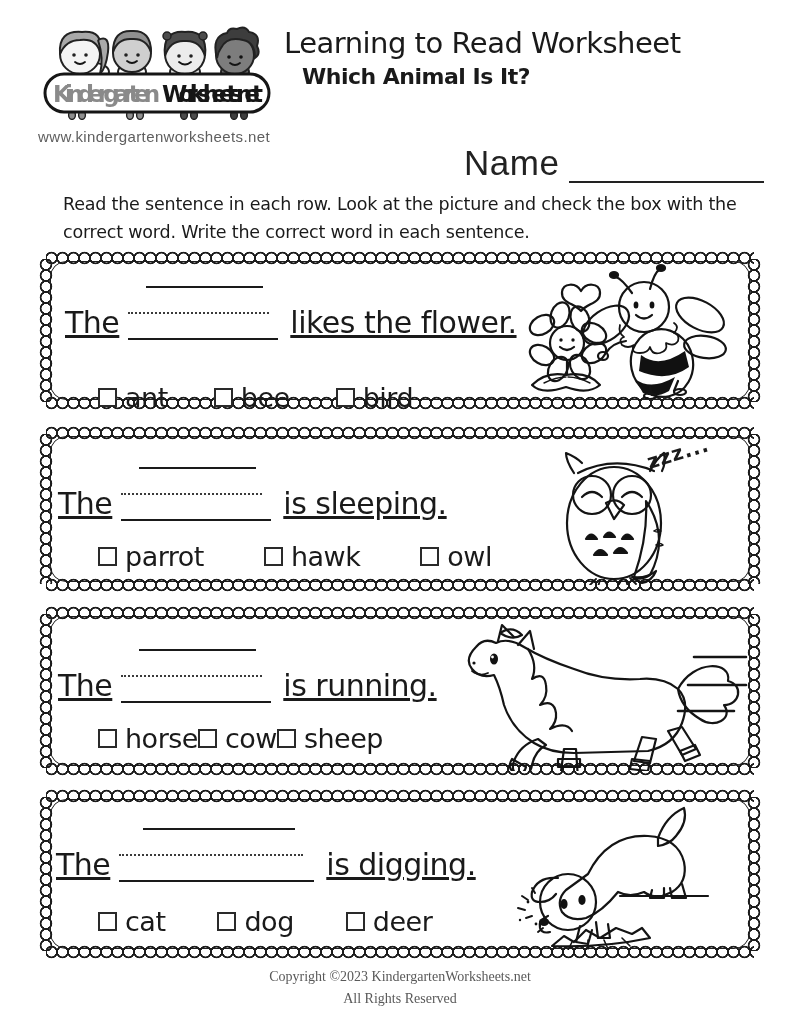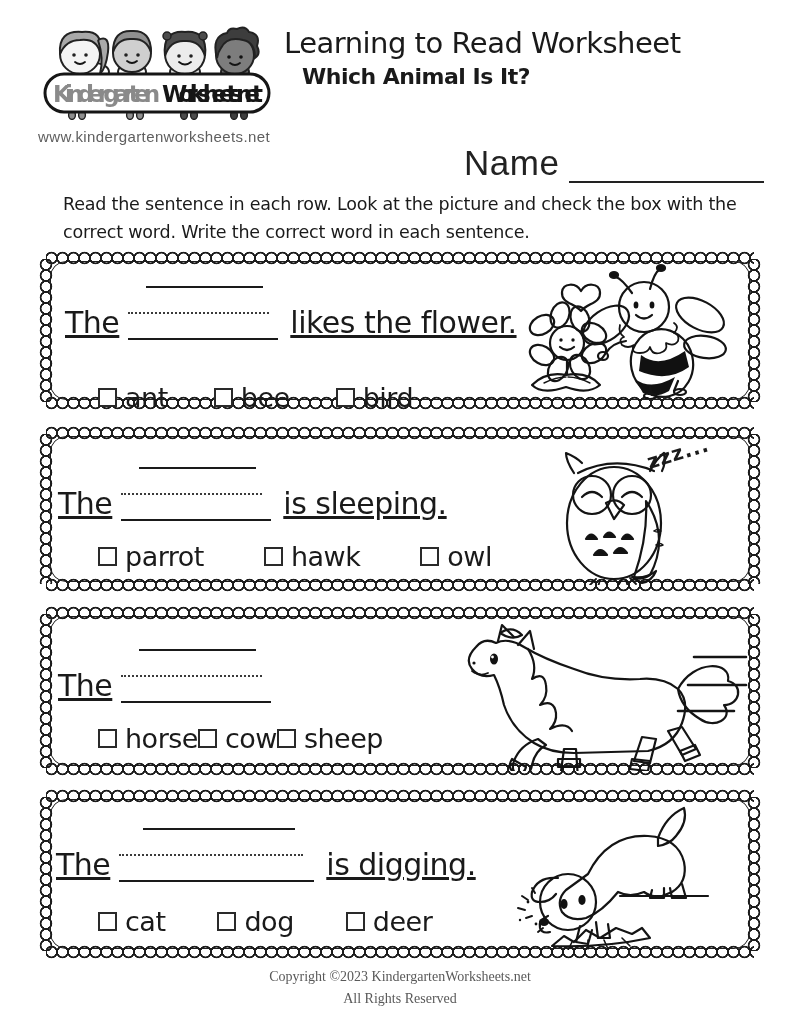--- a/index.html
+++ b/index.html
@@ -327,20 +327,21 @@
   <span class="loop-v loop-right"></span>
   <span class="panel-inner"></span>
 
   <div class="sentence">
     <span>The</span>
     <span class="blank blank-w150">
       <i class="l-top"></i>
         <i class="l-mid"></i>
         <i class="l-bot"></i>
     </span>
+    <span>is running.</span>
   </div>
 
   <div class="options">
     <span class="option">
       <span class="checkbox"></span>
       <span>horse</span>
     </span>
     <span class="option">
       <span class="checkbox"></span>
       <span>cow</span>

